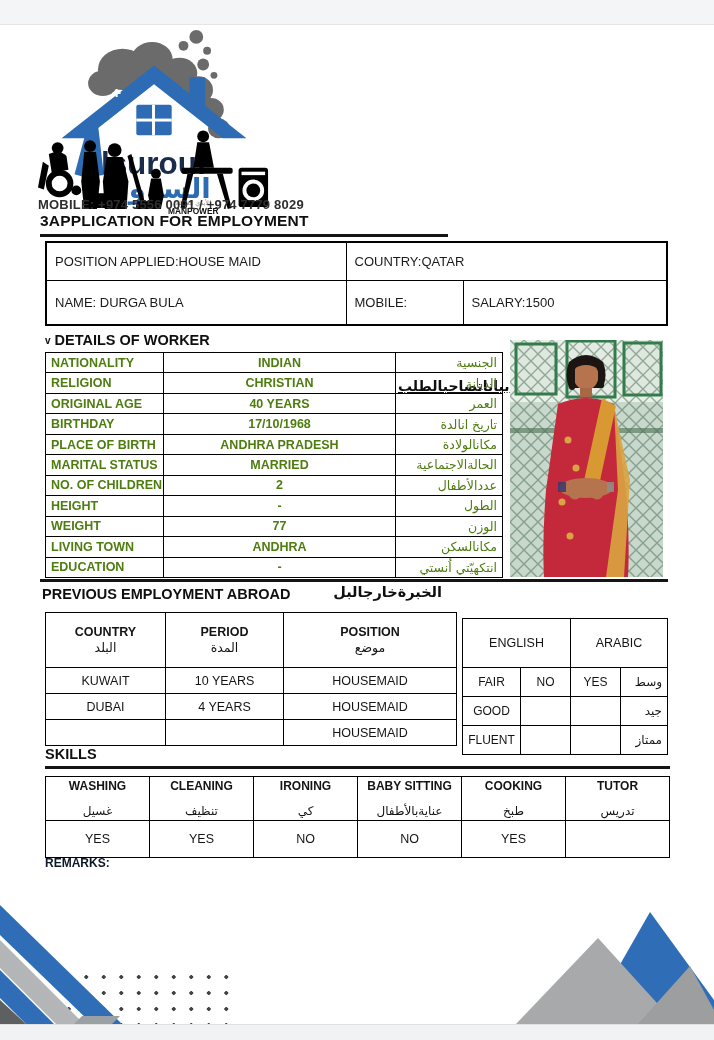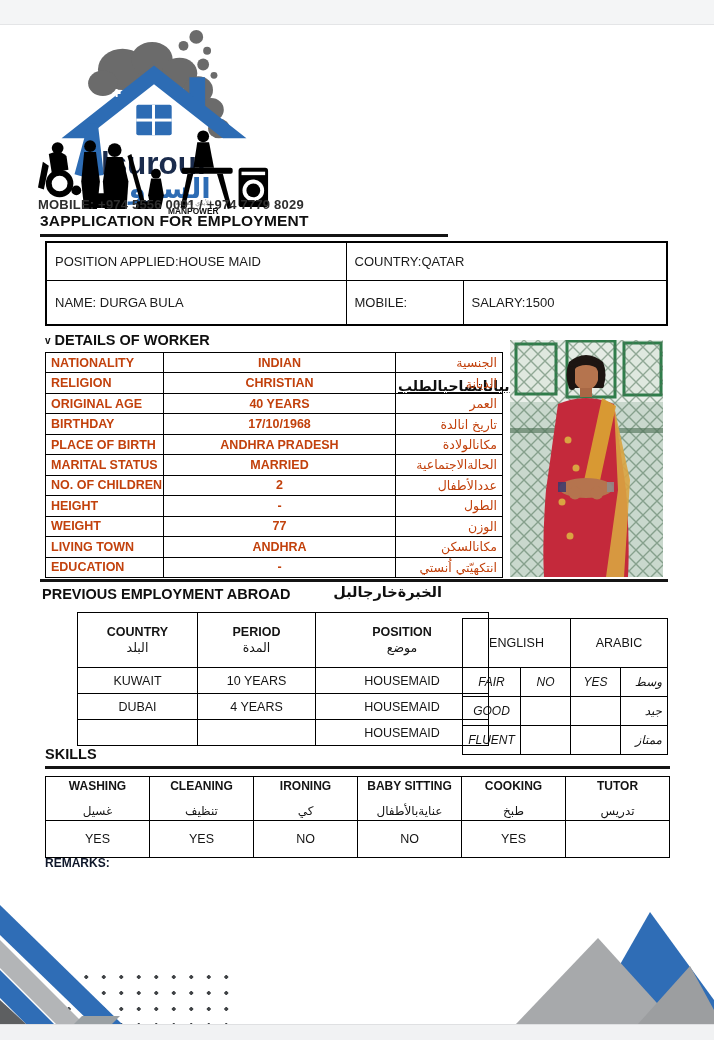--- a/index.html
+++ b/index.html
@@ -19,39 +19,39 @@
 
   .t1{position:absolute;left:45px;top:241px;width:623px;height:83px;border:2.5px solid #000;}
   .t1 td{border:1.5px solid #000;font-size:13px;padding-left:8px;vertical-align:middle;color:#1a1a1a;}
   .t1 .r1{height:38px;} .t1 .r2{height:45px;border-radius:7px;}
 
   .d-head{position:absolute;left:45px;top:332px;font-size:14.5px;font-weight:bold;color:#0f0f0f;text-align:center;}
   .d-head .vmark{font-size:10px;font-weight:bold;margin-right:4px;vertical-align:1px;}
   .d-head-ar{position:absolute;left:398px;top:330px;width:107px;text-align:right;font-size:14px;font-weight:bold;text-decoration:underline;color:#0f0f0f;margin-top:48px;}
 
   .dtable{position:absolute;left:45px;top:352px;width:458px;height:226px;border:1.5px solid #000;}
-  .dtable td{border:1.5px solid #000;height:19px;font-size:12.5px;padding:0 5px;color:#c2410c;}
+  .dtable td{border:1.5px solid #000;height:19px;font-size:12.5px;padding:0 5px;color:#4d7c0f;}
   .dtable .dl{font-weight:bold;}
   .dtable .dv{text-align:center;font-weight:bold;}
   .dtable .da{text-align:right;font-size:12.5px;}
 
   .photo{position:absolute;left:510px;top:340px;width:153px;height:237px;}
 
   .sep-line{position:absolute;left:40px;top:579px;width:628px;height:3px;background:#141414;}
   .pe-head{position:absolute;left:42px;top:586px;font-size:14.5px;font-weight:bold;color:#0f0f0f;}
   .pe-head-ar{position:absolute;left:330px;top:584px;width:112px;text-align:right;font-size:14.5px;font-weight:bold;color:#0f0f0f;}
 
-  .petable{position:absolute;left:45px;top:612px;width:412px;height:126px;border:1.5px solid #000;margin-left:32px;}
+  .petable{position:absolute;left:45px;top:612px;width:412px;height:126px;border:1.5px solid #000;}
   .petable th{border:1.5px solid #000;height:52px;font-size:12.5px;font-weight:bold;vertical-align:middle;}
   .petable th .sub{font-weight:normal;font-size:12.5px;margin-top:1px;}
   .petable td{border:1.5px solid #000;height:23px;text-align:center;font-size:12.5px;}
 
   .ltable{position:absolute;left:462px;top:618px;width:206px;height:130px;border:1.5px solid #000;}
   .ltable th{border:1.5px solid #000;height:46px;font-size:12.5px;font-weight:normal;text-align:center;}
-  .ltable td{border:1.5px solid #000;height:26px;text-align:center;font-size:12px;font-style:italic;}
+  .ltable td{border:1.5px solid #000;height:26px;text-align:center;font-size:12px;}
   .ltable td.lab{text-align:center;}
   .ltable td.arv{text-align:right;padding-right:5px;font-size:12px;}
 
   .sk-head{position:absolute;left:45px;top:746px;font-size:14.5px;font-weight:bold;color:#0f0f0f;}
   .sk-underline{position:absolute;left:45px;top:766px;width:625px;height:2.5px;background:#141414;}
   .sktable{position:absolute;left:45px;top:776px;width:625px;height:77px;border:1.5px solid #000;}
   .sktable th{border:1.5px solid #000;height:41px;font-size:12px;font-weight:bold;vertical-align:middle;}
   .sktable th .sub{font-weight:normal;font-size:12px;margin-top:11px;}
   .sktable td{border:1.5px solid #000;height:34px;text-align:center;font-size:12.5px;}
 

